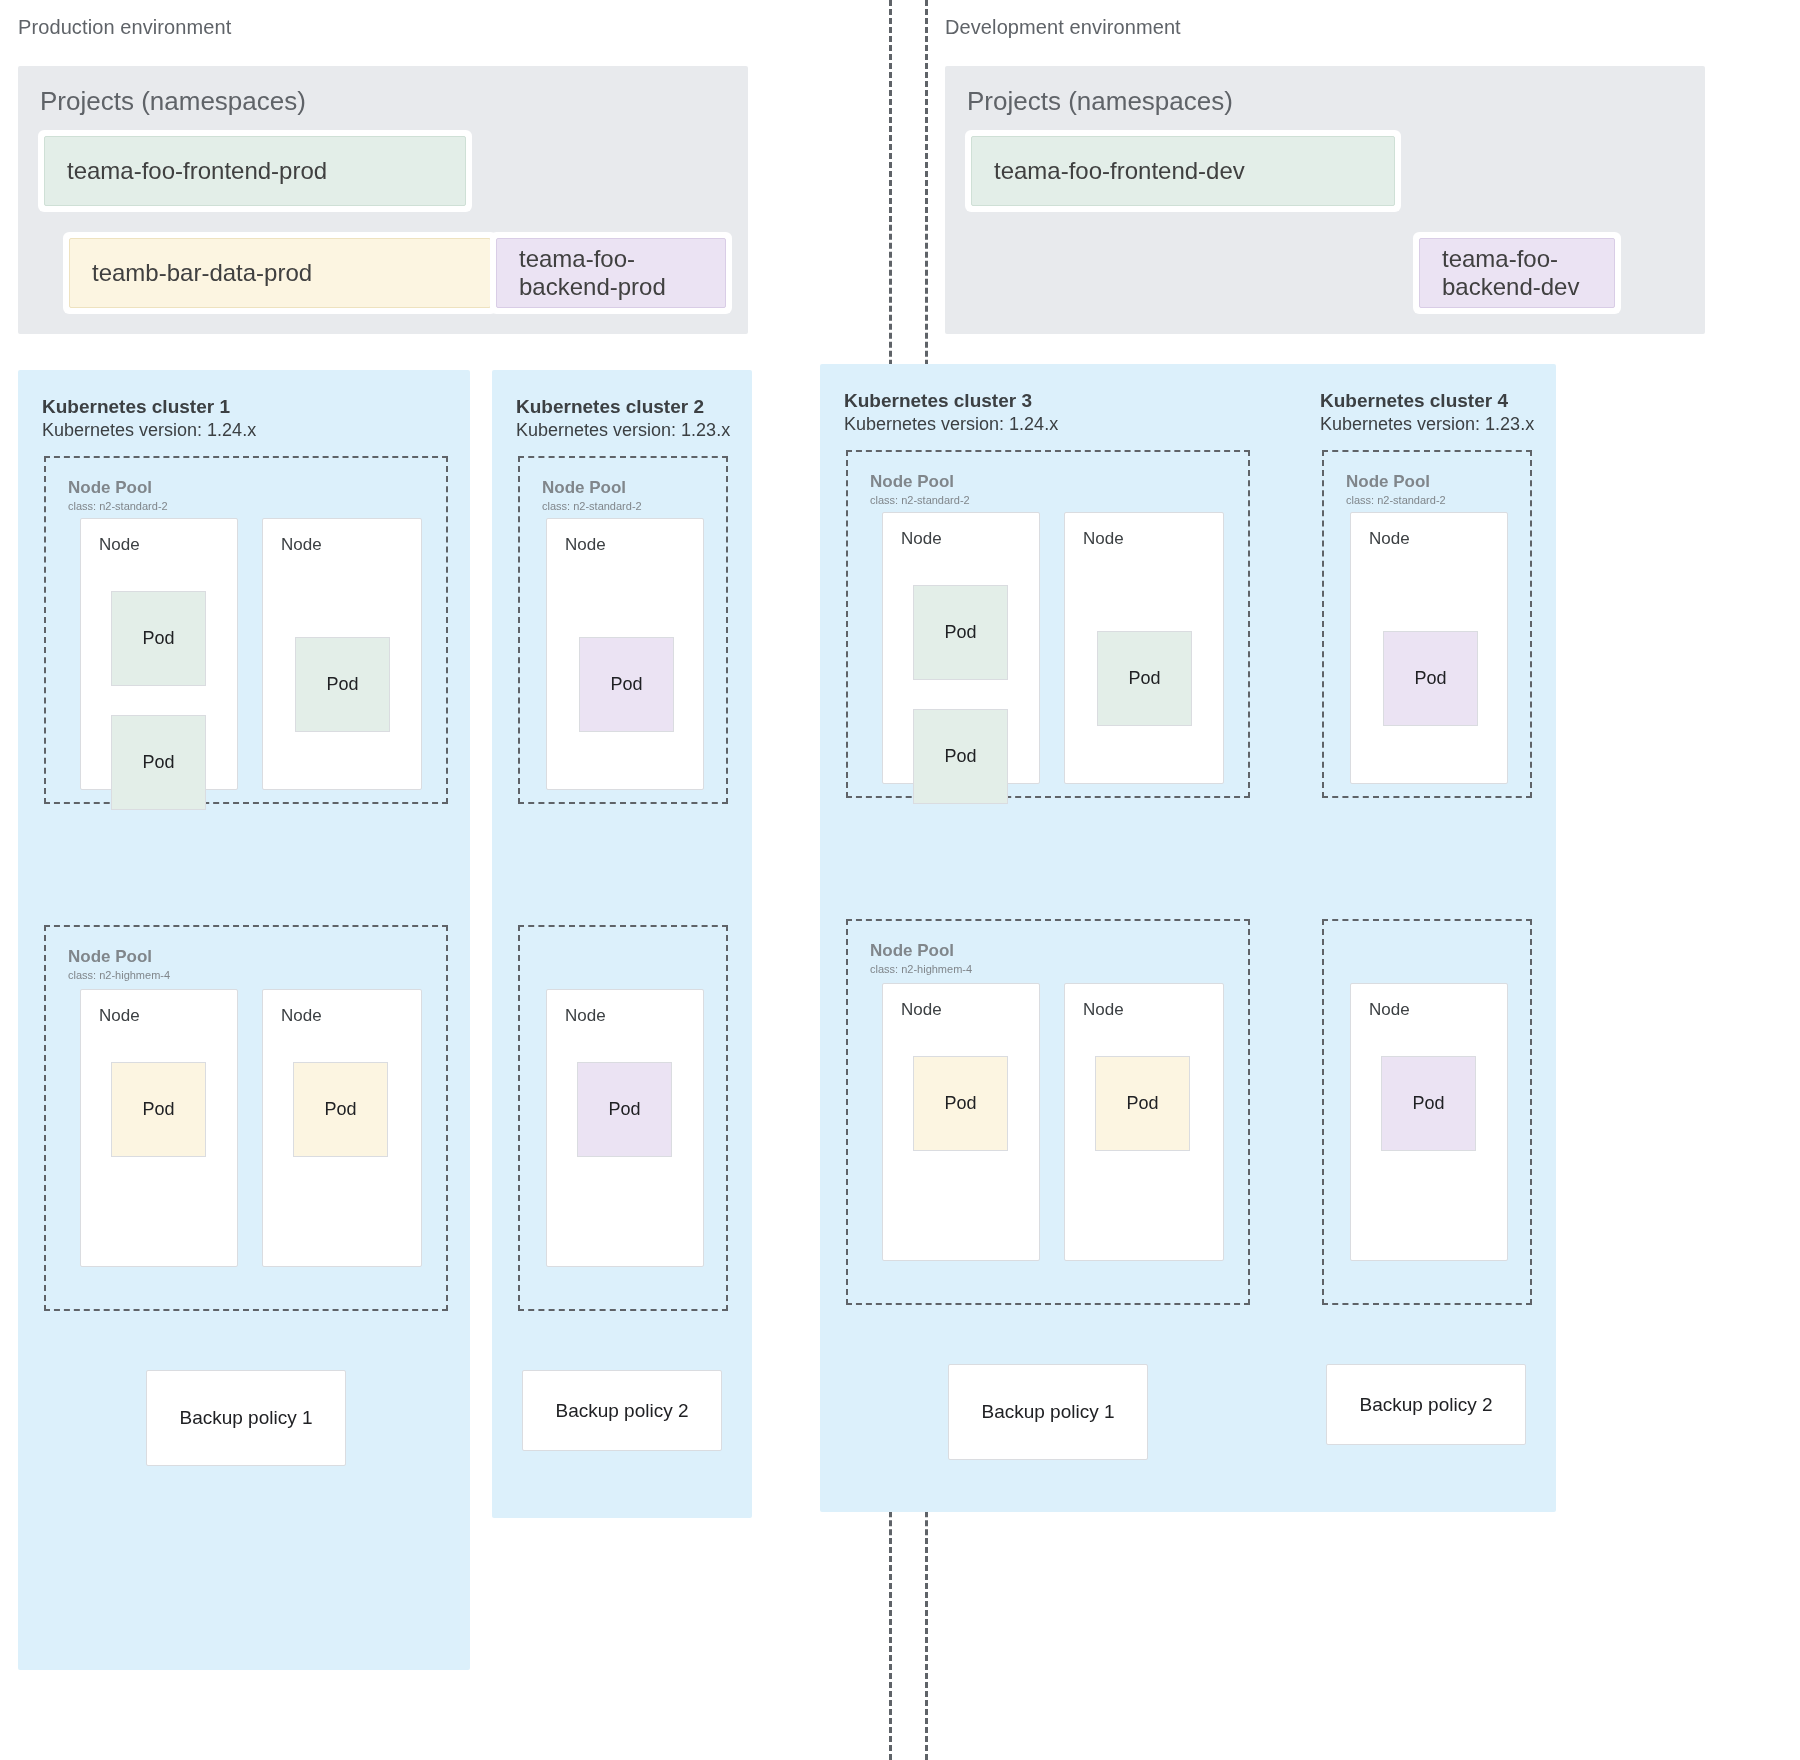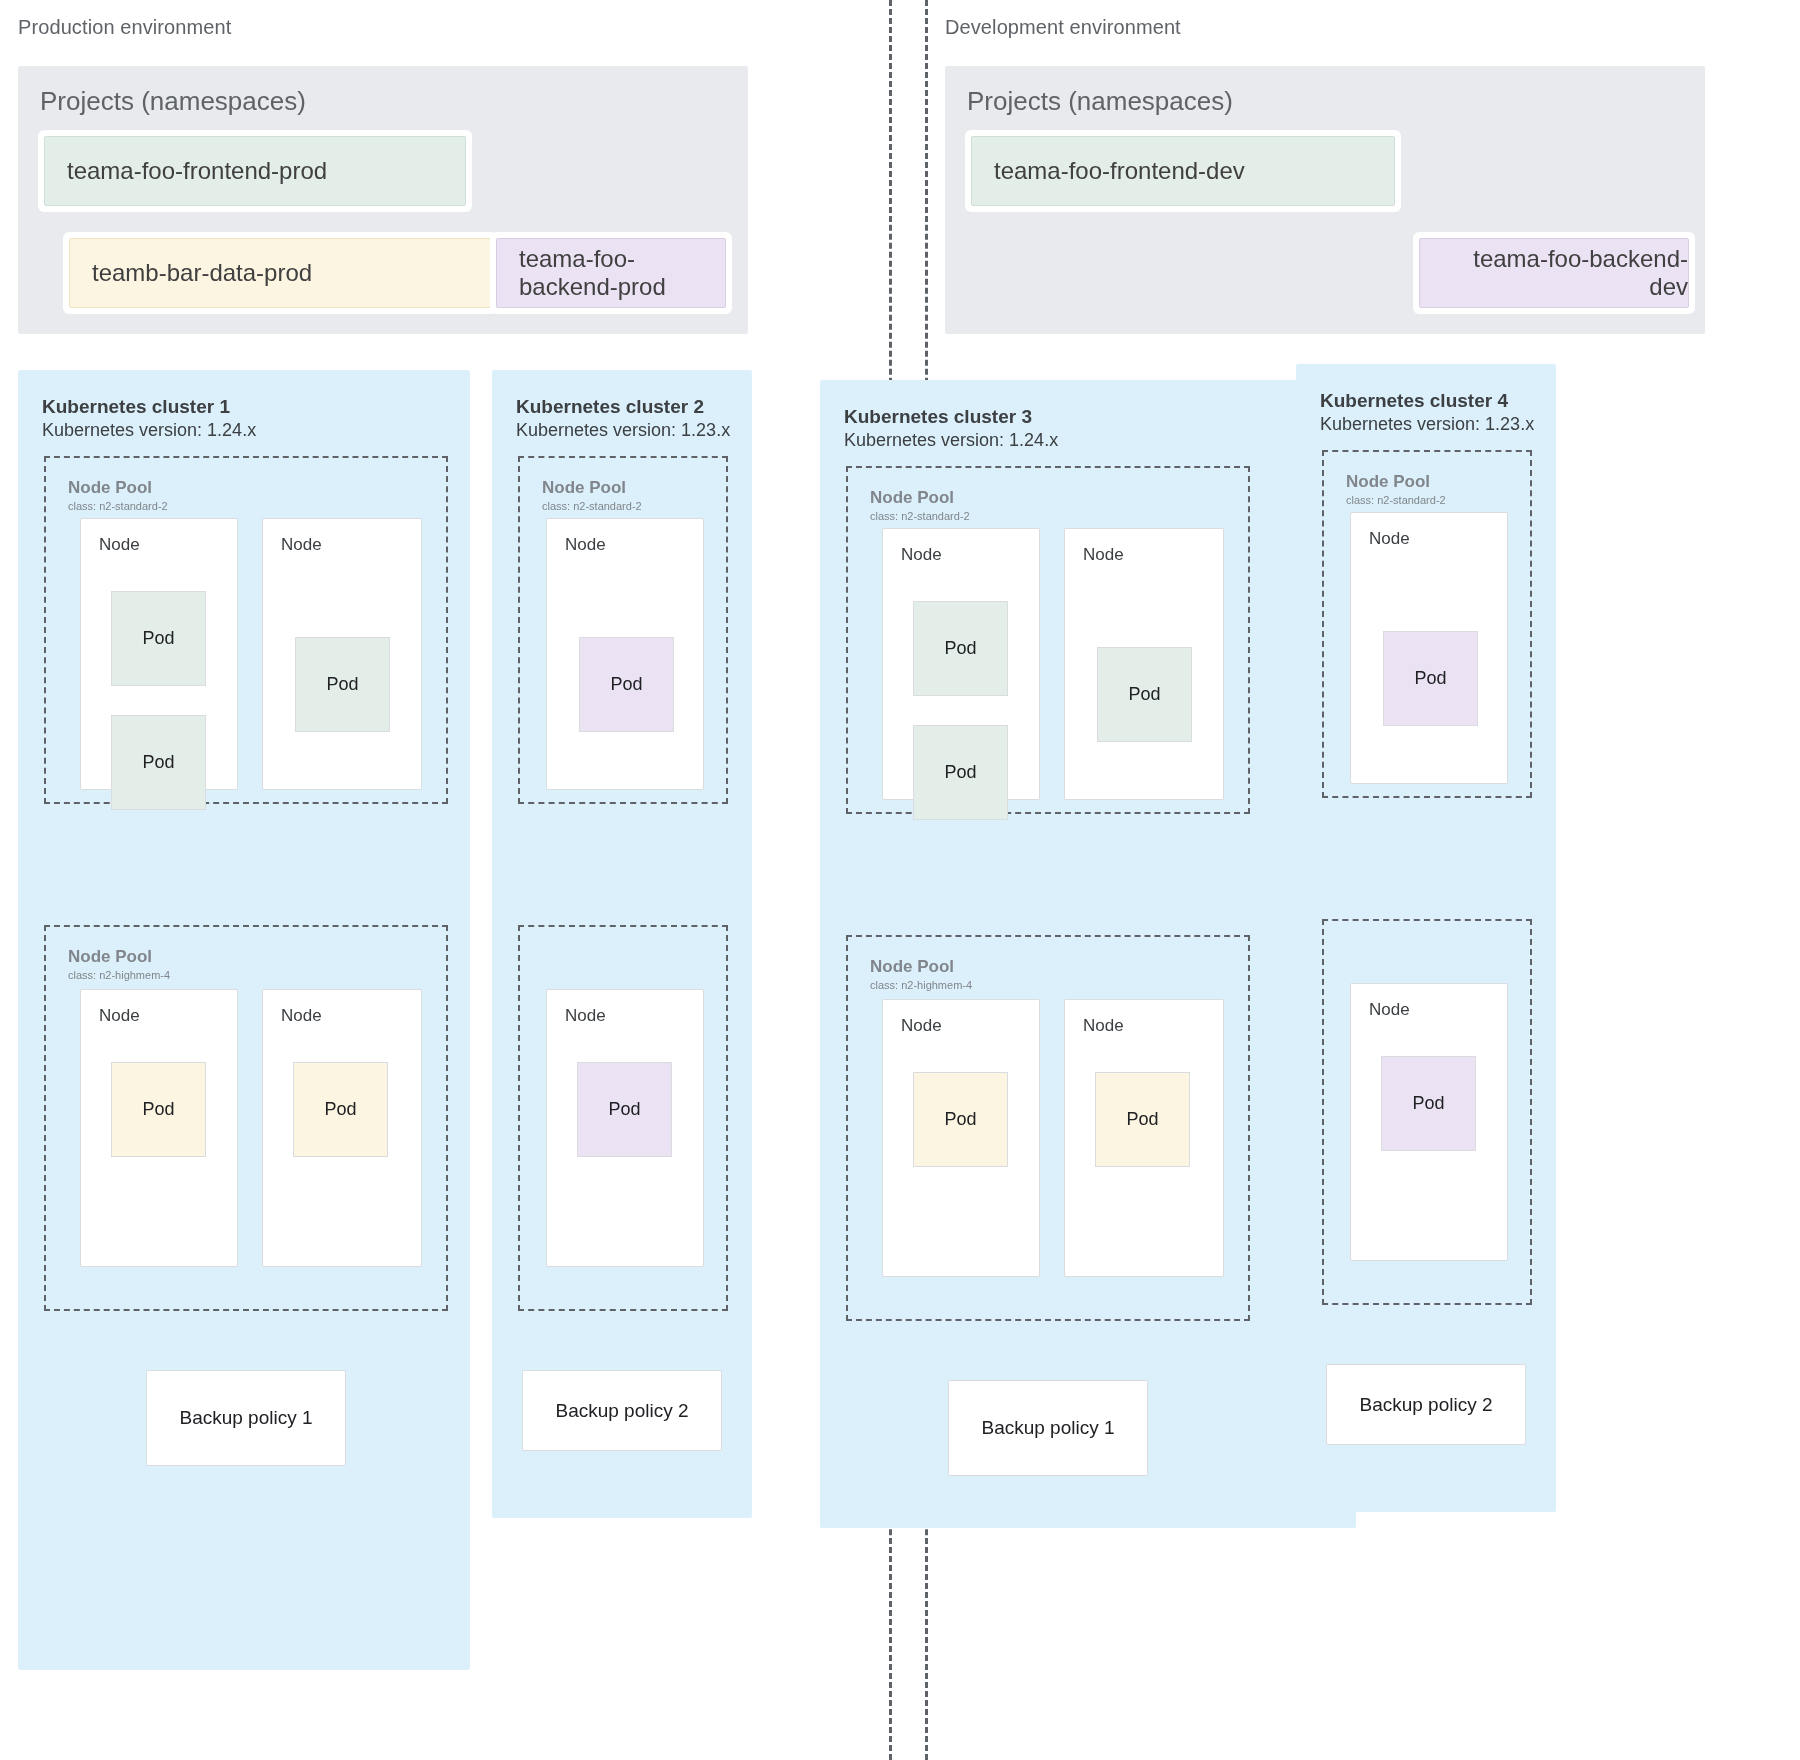--- a/index.html
+++ b/index.html
@@ -85,21 +85,21 @@
   .ns-green  { background: #e3eee8; border: 1px solid #cfe0d6; }
   .ns-yellow { background: #fcf5e1; border: 1px solid #eee2bf; }
   .ns-purple { background: #ebe3f3; border: 1px solid #d9cde6; }
 
   .env.prod .ns-frontend { left: 26px; top: 70px;  width: 422px; height: 70px; }
   .env.prod .ns-data     { left: 26px; top: 172px; width: 422px; height: 70px; margin-left: 25px; }
   .env.prod .ns-backend  { left: 478px; top: 172px; width: 230px; height: 70px; }
 
   .env.dev .ns-frontend { left: 26px; top: 70px;  width: 424px; height: 70px; }
   .env.dev .ns-data     { left: 26px; top: 172px; width: 424px; height: 70px; }
-  .env.dev .ns-backend  { left: 474px; top: 172px; width: 270px; height: 70px; text-align: right; }
+  .env.dev .ns-backend  { left: 474px; top: 172px; width: 196px; height: 70px; }
 
   
   .cluster {
     position: absolute;
     background: #dcf0fb;
     border-radius: 2px;
     box-sizing: border-box;
   }
   .cluster-title {
     position: absolute;
@@ -116,21 +116,21 @@
     top: 50px;
     font-size: 18px;
     font-weight: normal;
     color: #3c4043;
     white-space: nowrap;
   }
 
   
   #cluster-1 { left: 18px;   top: 370px; width: 452px;  height: 1300px; }
   #cluster-2 { left: 492px;  top: 370px; width: 260px;  height: 1148px; }
-  #cluster-3 { left: 820px;  top: 380px; width: 536px;  height: 1148px; }
+  #cluster-3 { left: 820px;  top: 364px; width: 536px;  height: 1148px; }
   #cluster-4 { left: 1296px; top: 364px; width: 260px;  height: 1148px; }
 
   
   .nodepool {
     position: absolute;
     box-sizing: border-box;
     border: 2px dashed #5f6368;
   }
   .nodepool-title {
     position: absolute;

